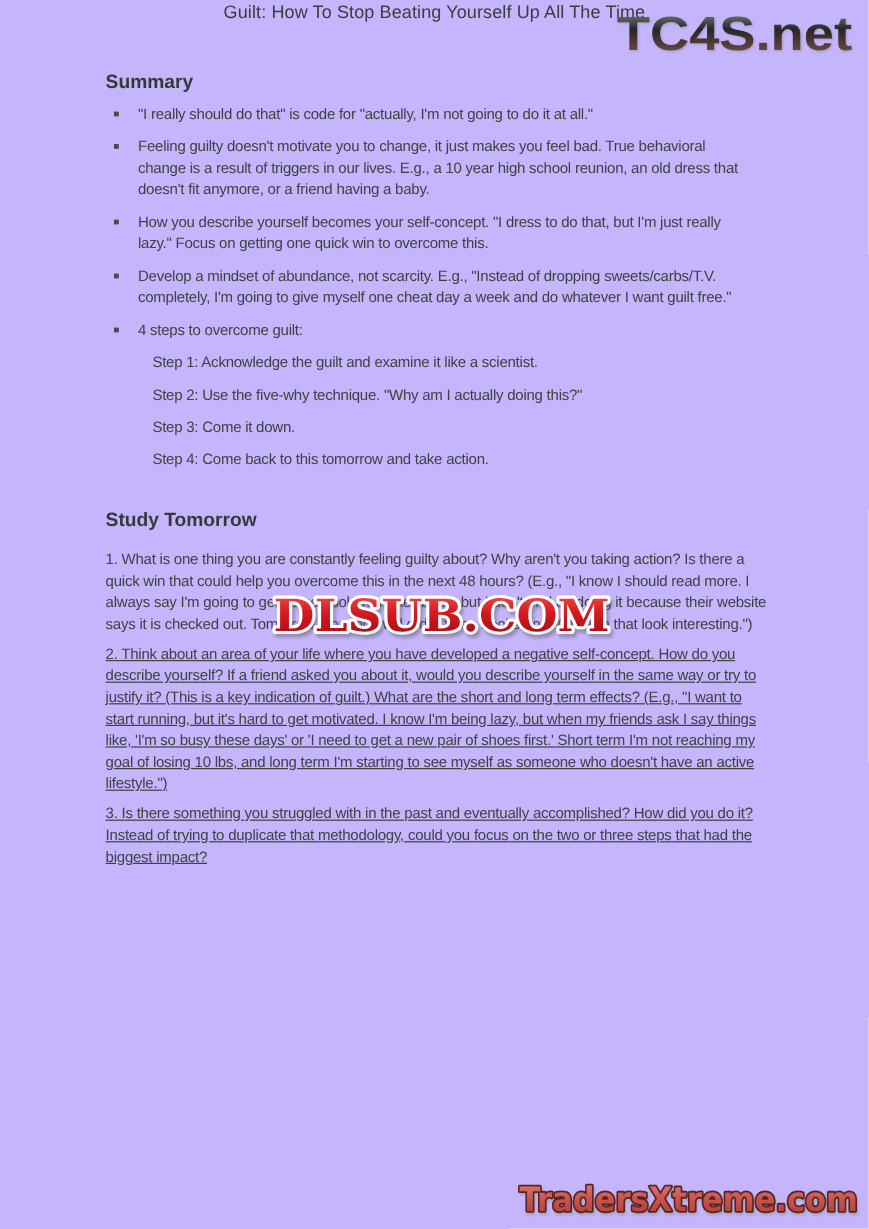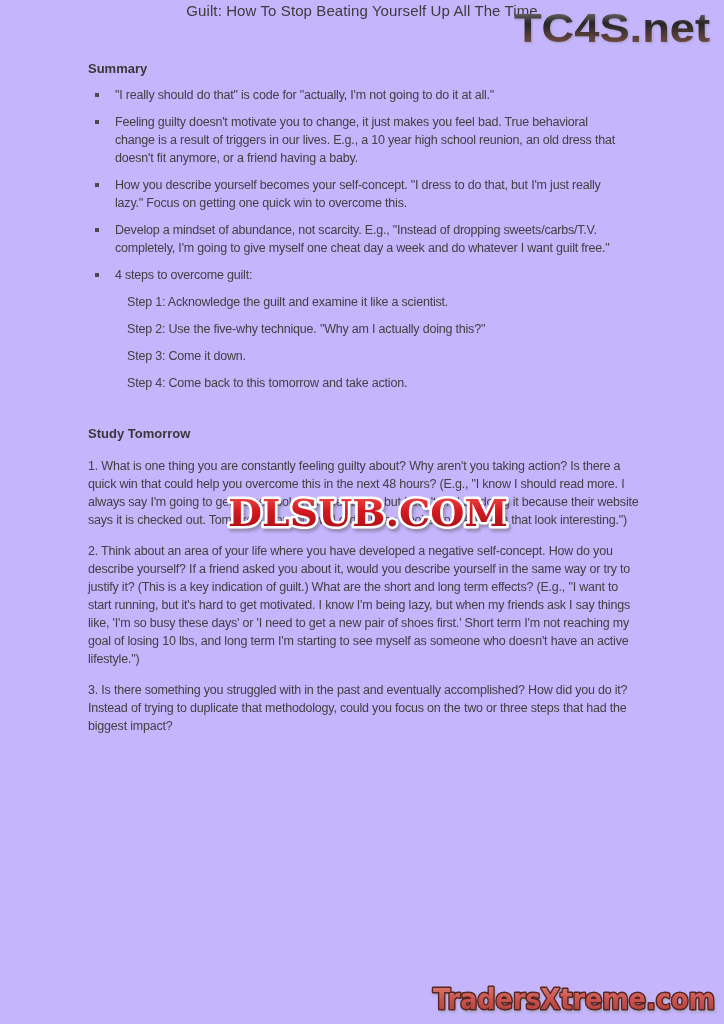--- a/index.html
+++ b/index.html
@@ -20,21 +20,21 @@
     font-size:15px;
     font-weight:400;
     line-height:22px;
     color:#3c3c3c;
     text-align:center;
     letter-spacing:0.1px;
   }
 
   
   .sec-heading {
-    font-size:13px;
+    font-size:16px;
     font-weight:700;
     line-height:18px;
     color:#383838;
     margin:0;
   }
   .sec-heading.summary { margin-top:38px; }
   .sec-heading.study   { margin-top:33px; }
 
   
   .body-copy { font-size:12.5px; line-height:18px; letter-spacing:-0.2px; color:#414141; }
@@ -43,21 +43,21 @@
   ul.summary-list { list-style:none; margin:8px 0 0 0; padding:0; width:528px; }
   ul.summary-list > li { position:relative; padding-left:27px; margin:0 0 9px 0; }
   .sq {
     position:absolute; left:7px; top:7px;
     width:4px; height:4px; background:#4a4a4a; display:block;
   }
   .steps p { margin:9px 0 0 12px; }
 
   
   p.question { margin:14px 0 0 0; width:552px; }
-  p.question + p.question { margin-top:13px; }
+  p.question + p.question { margin-top:7px;text-decoration:underline; }
 
   
   .tc4s-logo    { position:absolute; top:4px;  right:7px; }
   .dlsub-logo   { position:absolute; left:222px; top:486px; }
   .traders-logo { position:absolute; left:428px; top:979px; }
 
   .tc4s-logo text {
     font-family:"Liberation Sans", sans-serif;
     font-weight:700;
     font-size:40px;

